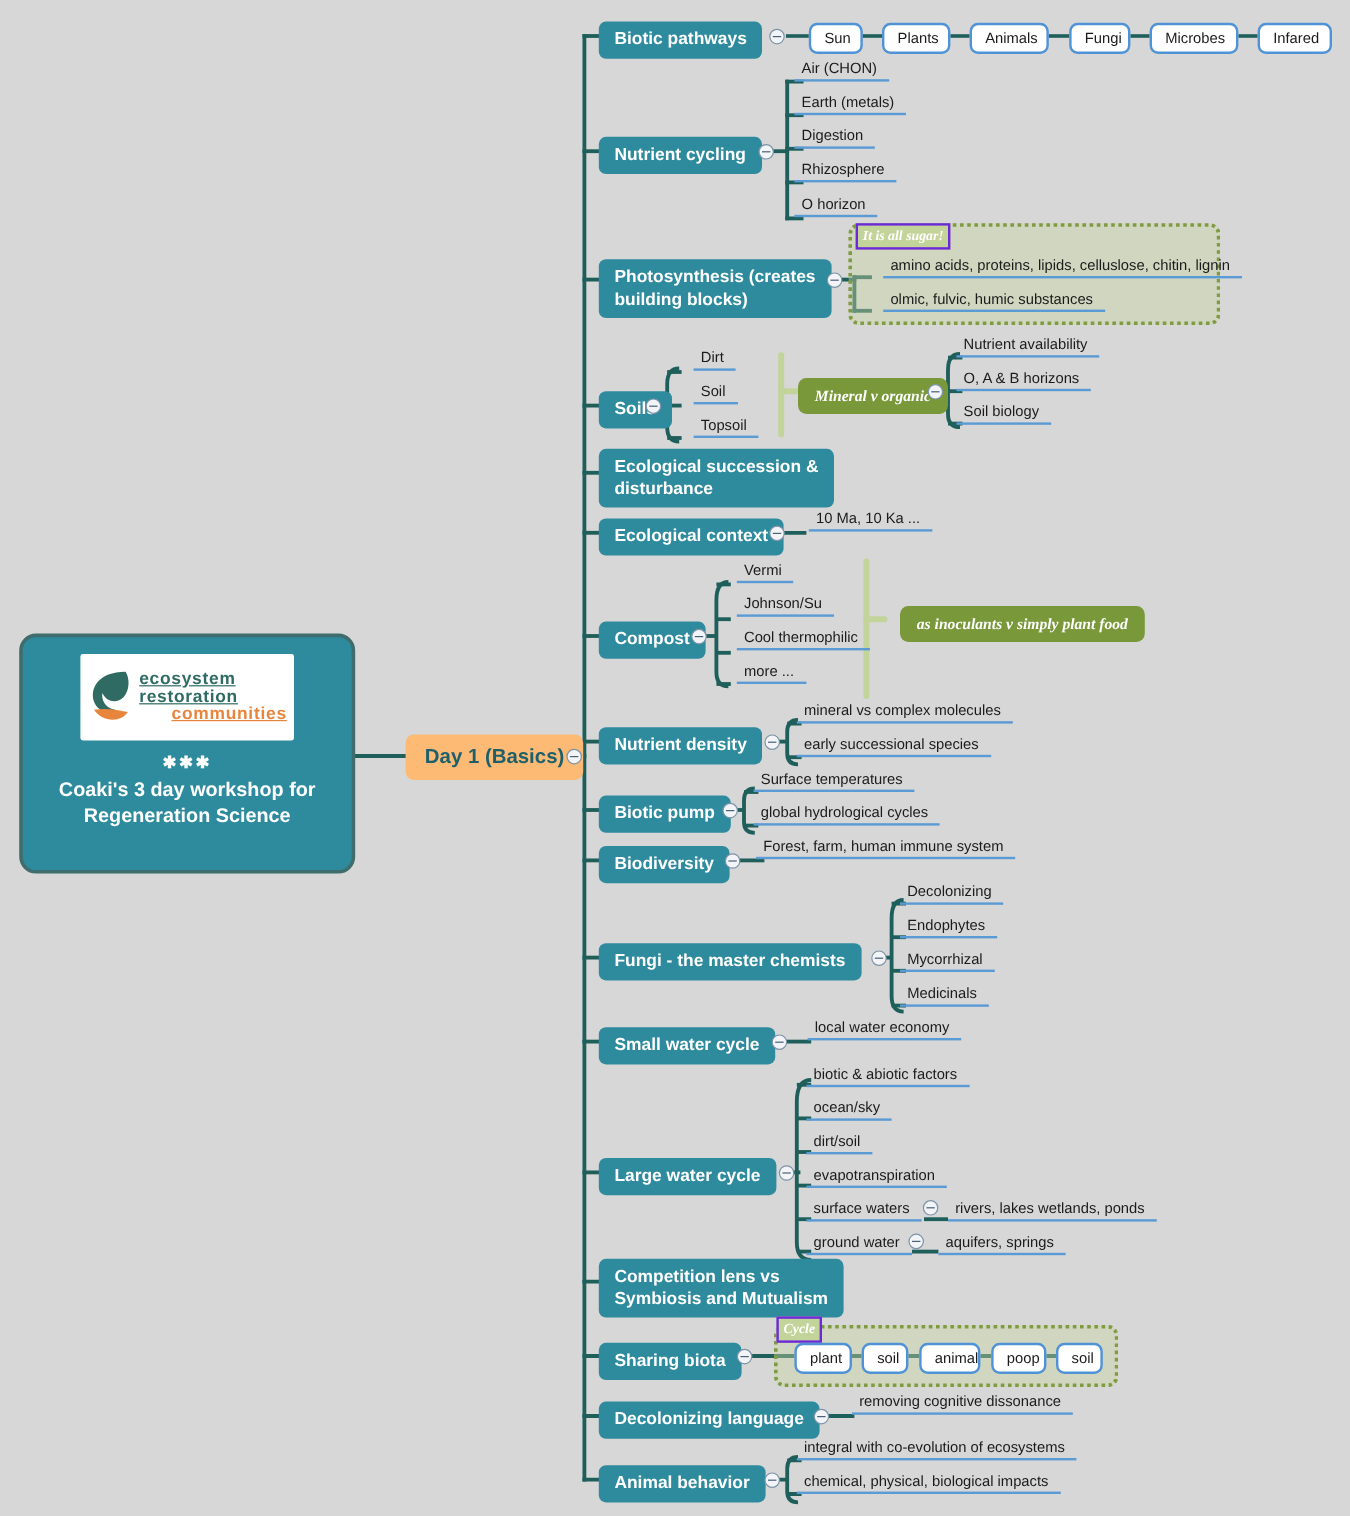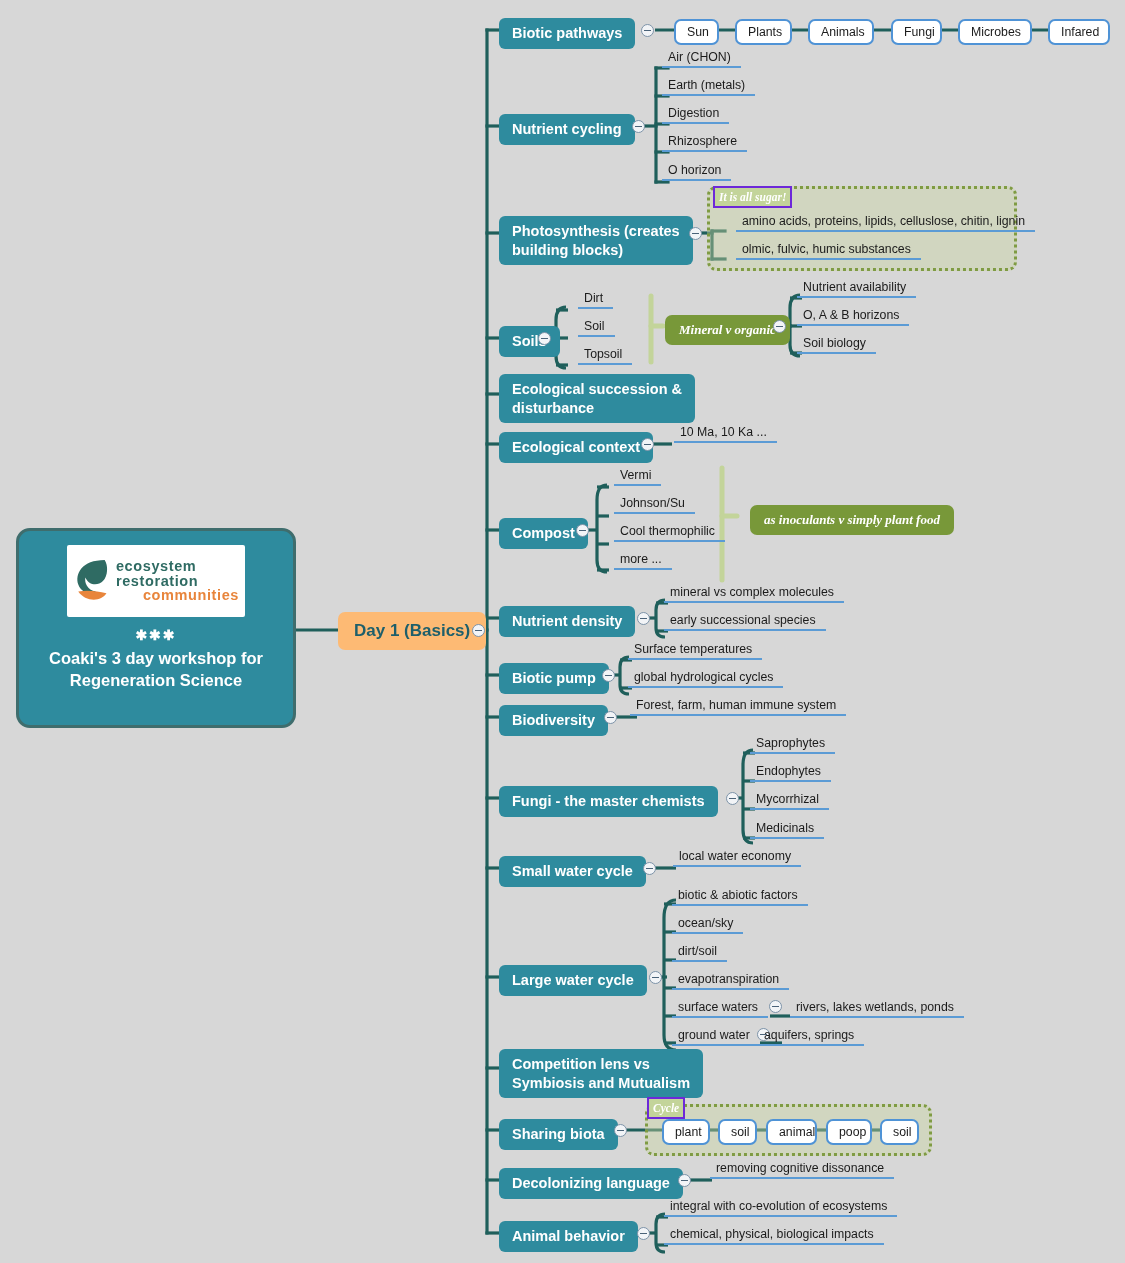--- a/index.html
+++ b/index.html
@@ -20,21 +20,21 @@
     background:#2e8b9e;border:3px solid #3f6d6d;border-radius:14px;
     box-sizing:border-box;display:flex;flex-direction:column;align-items:center;
     padding-top:14px;
   }
   #logo-box{
     width:178px;height:72px;background:#ffffff;border-radius:2px;
     display:flex;align-items:center;justify-content:center;gap:6px;
     box-sizing:border-box;padding:4px 6px;
   }
   #logo-text{display:flex;flex-direction:column;line-height:1.0;}
-  #logo-text span{font-size:14.5px;font-weight:bold;letter-spacing:.6px;}
+  #logo-text span{font-size:14.5px;font-weight:bold;letter-spacing:.6px;text-decoration:underline;}
   .lt-green{color:#2f6b63;}
   .lt-orange{color:#e8853c;margin-left:27px;}
   #center-stars{color:#ffffff;font-size:14px;font-weight:bold;letter-spacing:2px;margin-top:10px;}
   #center-title{
     color:#ffffff;font-size:16.5px;font-weight:bold;text-align:center;
     line-height:1.33;margin-top:5px;
   }
 
   
   #day-node{
@@ -336,41 +336,41 @@
   <div class="toggle" style="left:602px;top:669px;"></div>
   <div class="leaf" style="left:628px;top:642px;">Surface temperatures</div>
   <div class="leaf" style="left:628px;top:670px;">global hydrological cycles</div>
 
   <div class="mnode" style="left:499px;top:705px;">Biodiversity</div>
   <div class="toggle" style="left:604px;top:711px;"></div>
   <div class="leaf" style="left:630px;top:698px;">Forest, farm, human immune system</div>
 
   <div class="mnode" style="left:499px;top:786px;">Fungi - the master chemists</div>
   <div class="toggle" style="left:726px;top:792px;"></div>
-  <div class="leaf" style="left:750px;top:736px;">Saprophytes</div>
+  <div class="leaf" style="left:750px;top:736px;">Decolonizing</div>
   <div class="leaf" style="left:750px;top:764px;">Endophytes</div>
   <div class="leaf" style="left:750px;top:792px;">Mycorrhizal</div>
   <div class="leaf" style="left:750px;top:821px;">Medicinals</div>
 
   <div class="mnode" style="left:499px;top:856px;">Small water cycle</div>
   <div class="toggle" style="left:643px;top:862px;"></div>
   <div class="leaf" style="left:673px;top:849px;">local water economy</div>
 
   <div class="mnode" style="left:499px;top:965px;">Large water cycle</div>
   <div class="toggle" style="left:649px;top:971px;"></div>
   <div class="leaf" style="left:672px;top:888px;">biotic &amp; abiotic factors</div>
   <div class="leaf" style="left:672px;top:916px;">ocean/sky</div>
   <div class="leaf" style="left:672px;top:944px;">dirt/soil</div>
   <div class="leaf" style="left:672px;top:972px;">evapotranspiration</div>
   <div class="leaf" style="left:672px;top:1000px;">surface waters</div>
   <div class="leaf" style="left:672px;top:1028px;">ground water</div>
   <div class="toggle" style="left:769px;top:1000px;"></div>
   <div class="toggle" style="left:757px;top:1028px;"></div>
   <div class="leaf" style="left:790px;top:1000px;">rivers, lakes wetlands, ponds</div>
-  <div class="leaf" style="left:758px;top:1028px;">aquifers, springs</div>
+  <div class="leaf" style="left:782px;top:1028px;">aquifers, springs</div>
 
   <div class="mnode" style="left:499px;top:1049px;">Competition lens vs
 Symbiosis and Mutualism</div>
 
   <div class="dotgroup" style="left:645px;top:1104px;width:287px;height:52px;"></div>
   <div class="mnode" style="left:499px;top:1119px;">Sharing biota</div>
   <div class="toggle" style="left:614px;top:1124px;"></div>
   <div class="chip-light" style="left:647px;top:1097px;">Cycle</div>
   <div class="pill" style="left:662px;top:1119px;width:48px;">plant</div>
   <div class="pill" style="left:718px;top:1119px;width:39px;">soil</div>

